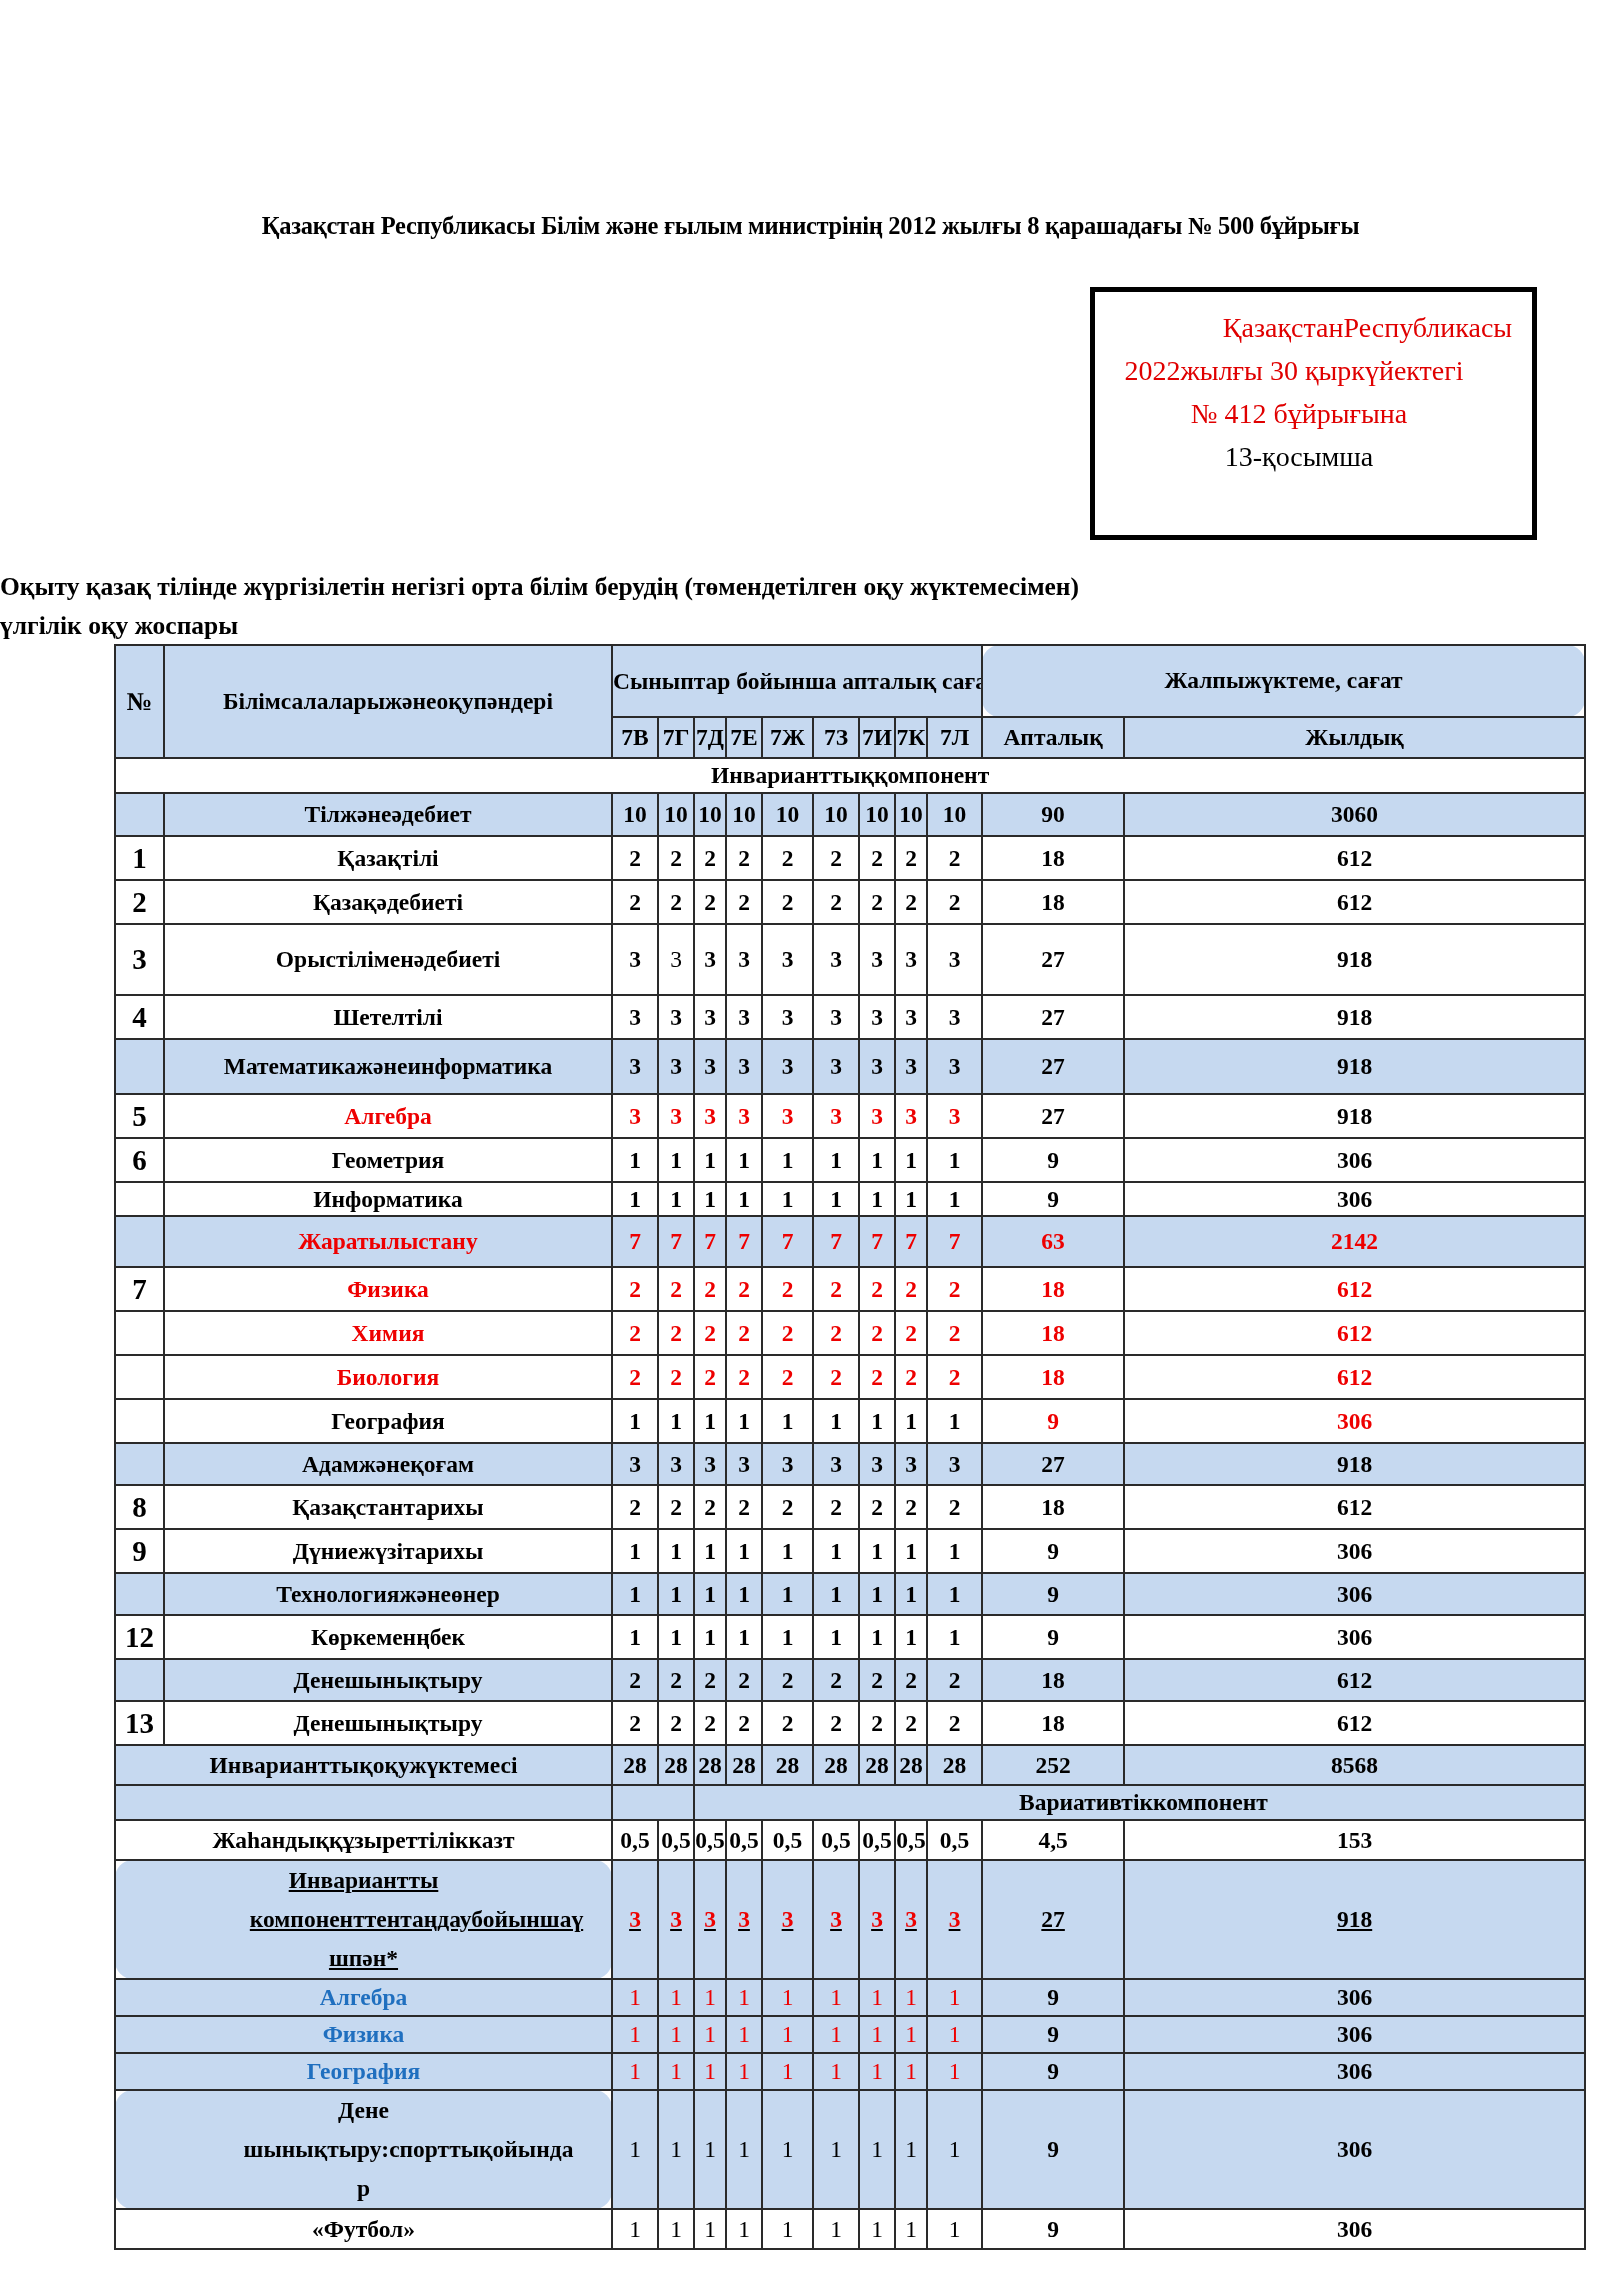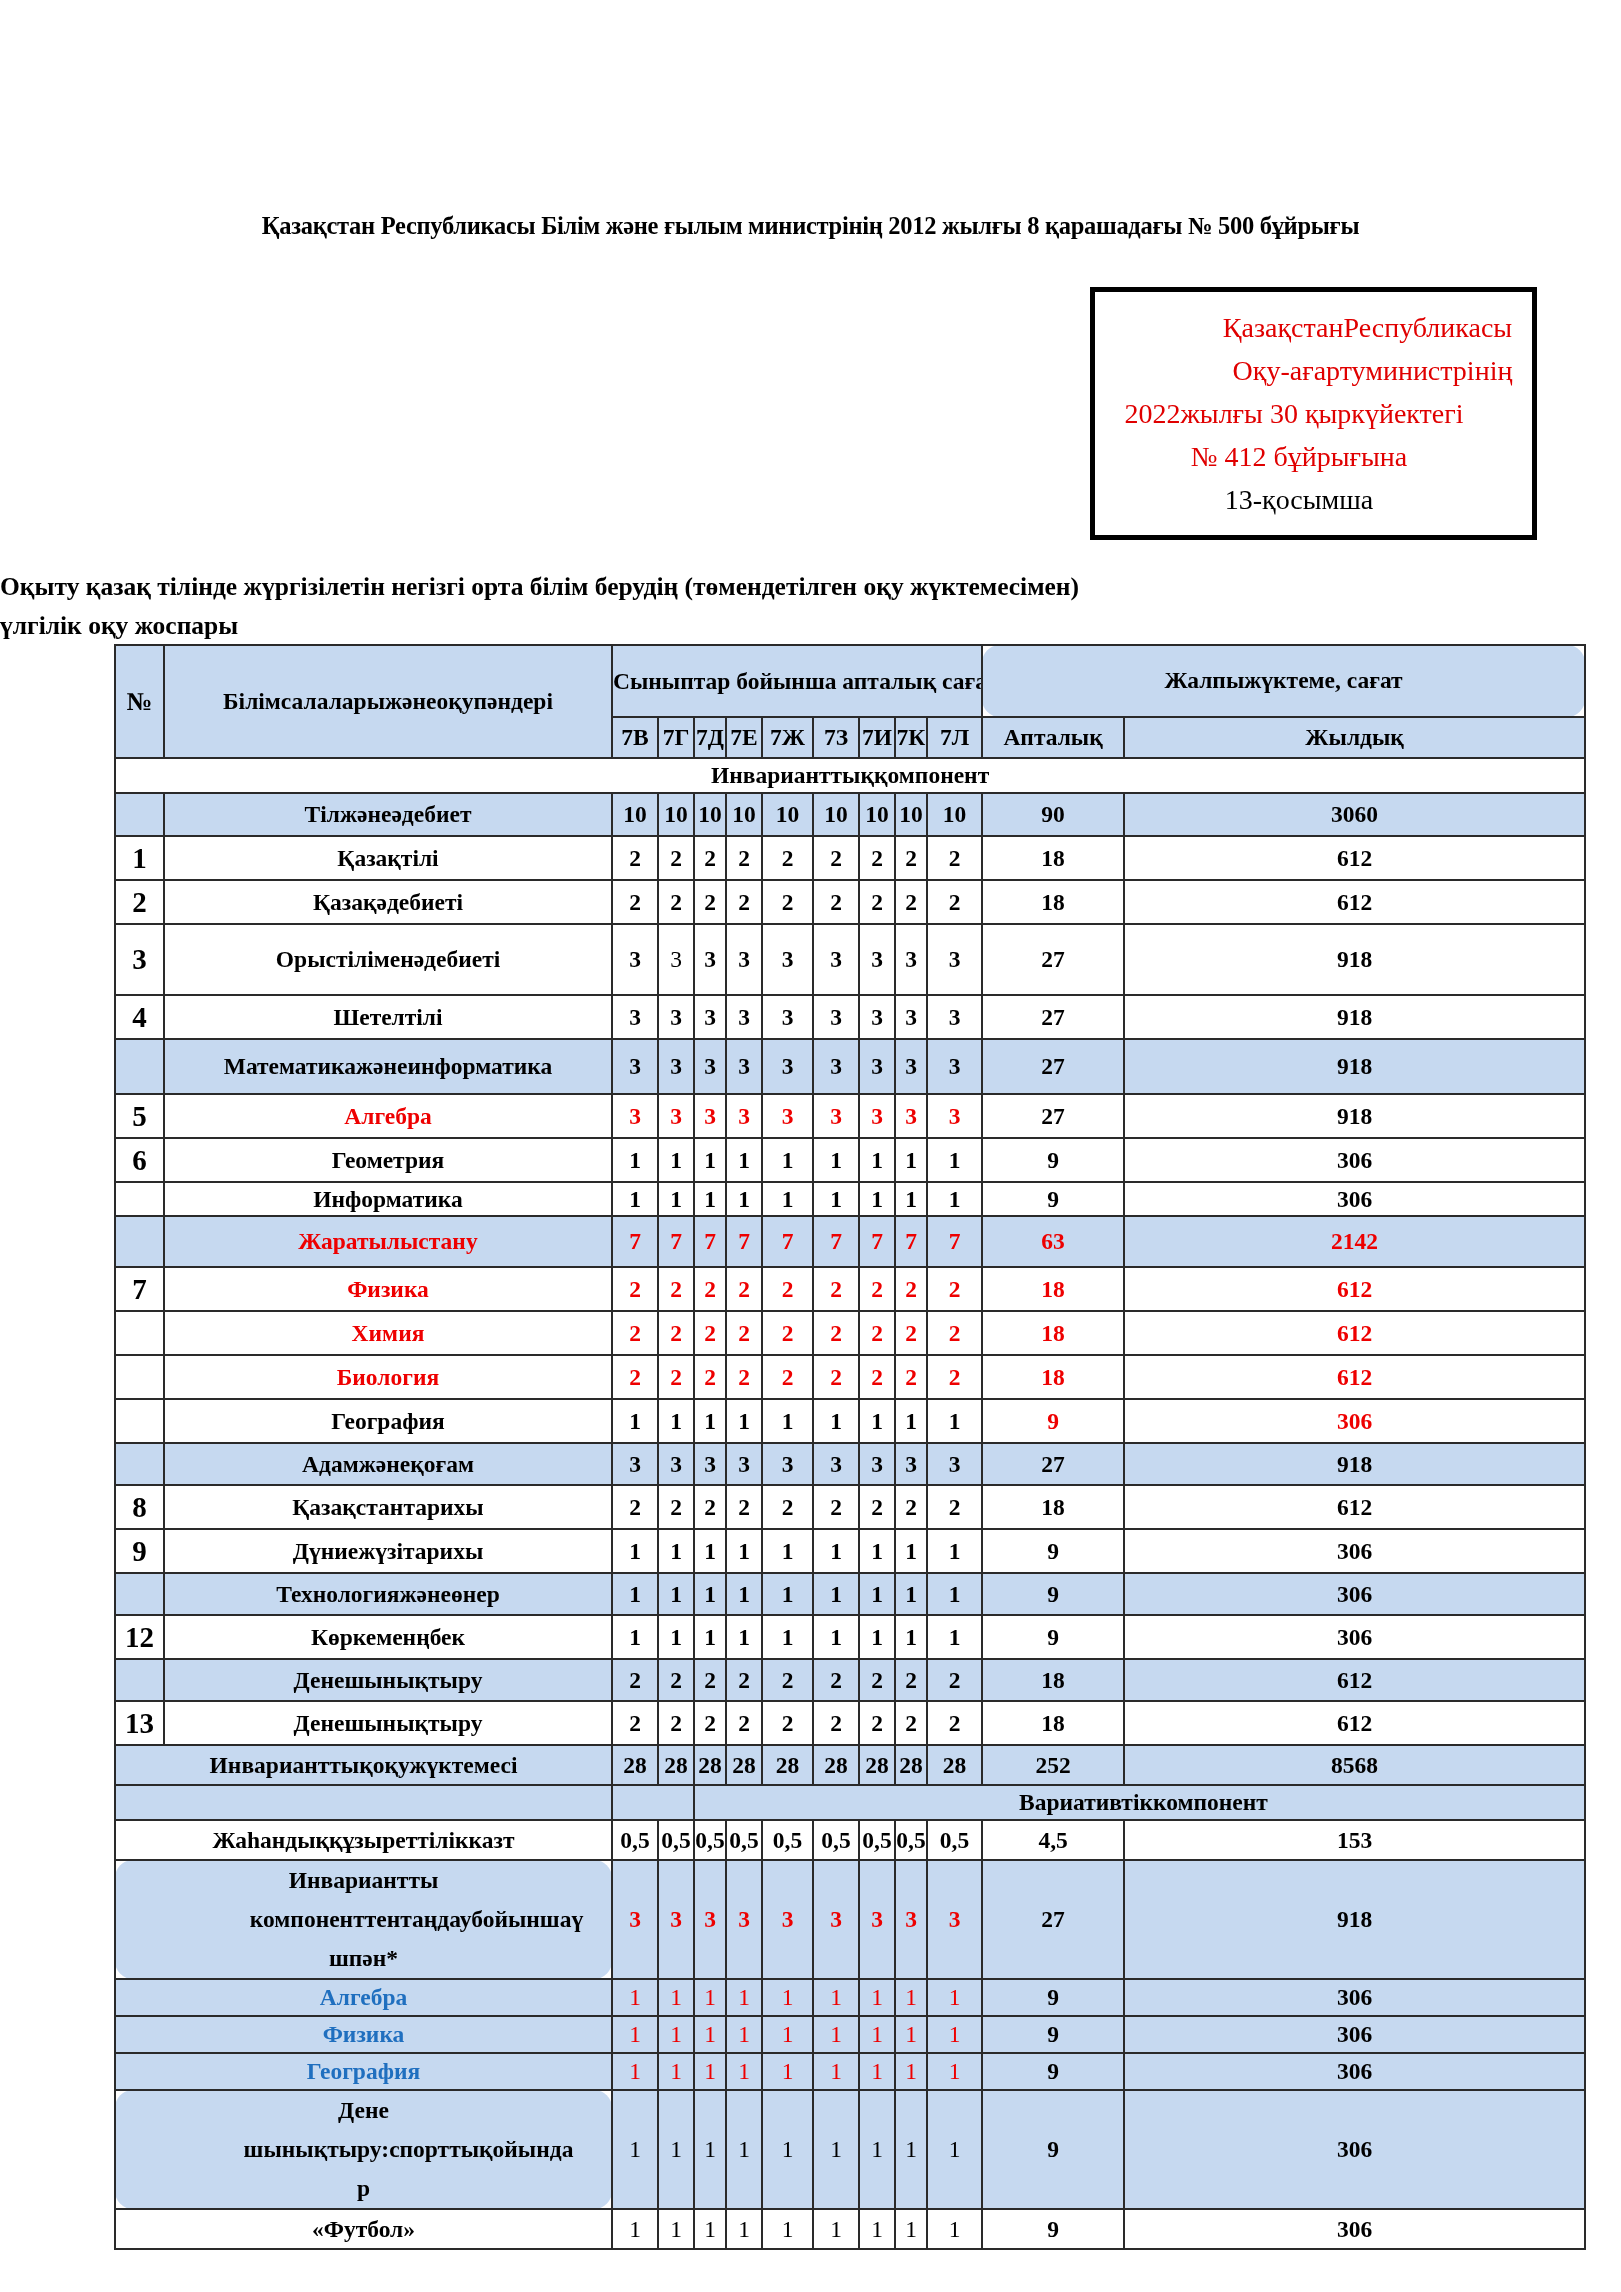--- a/index.html
+++ b/index.html
@@ -24,21 +24,20 @@
   td.top{vertical-align:top;padding-top:5.9px;}
   .wrap{white-space:normal !important;line-height:39px;border-radius:18px;}
 </style>
 </head>
 <body>
 
 <div class="order-title">Қазақстан Республикасы Білім және ғылым министрінің 2012 жылғы 8 қарашадағы № 500 бұйрығы</div>
 
 <div class="stamp">
   <div class="red l1">ҚазақстанРеспубликасы</div>
-  <div class="red l2">Оқу-ағартуминистрінің</div>
   <div class="red l3">2022жылғы 30 қыркүйектегі</div>
   <div class="red l4">№ 412 бұйрығына</div>
   <div class="l5">13-қосымша</div>
 </div>
 
 <div class="plan-title">
   <div>Оқыту қазақ тілінде жүргізілетін негізгі орта білім берудің (төмендетілген оқу жүктемесімен)</div>
   <div>үлгілік оқу жоспары</div>
 </div>
 
@@ -422,21 +421,21 @@
         <td>0,5</td>
         <td>0,5</td>
         <td>0,5</td>
         <td>0,5</td>
         <td>0,5</td>
         <td>0,5</td>
         <td>0,5</td>
         <td>4,5</td>
         <td>153</td>
       </tr>
-      <tr class="hl" style="height: 103px;">
+      <tr class="hl" style="height: 103px; text-decoration: underline;">
         <td colspan="2" class="left wrap">
           <div>Инвариантты</div>
           <div style="padding-left: 90px; margin-left: 16px;">компоненттентаңдаубойыншаү</div>
           <div>шпән*</div>
         </td>
         <td class="red top">3</td>
         <td class="red top">3</td>
         <td class="red top">3</td>
         <td class="red top">3</td>
         <td class="red top">3</td>

